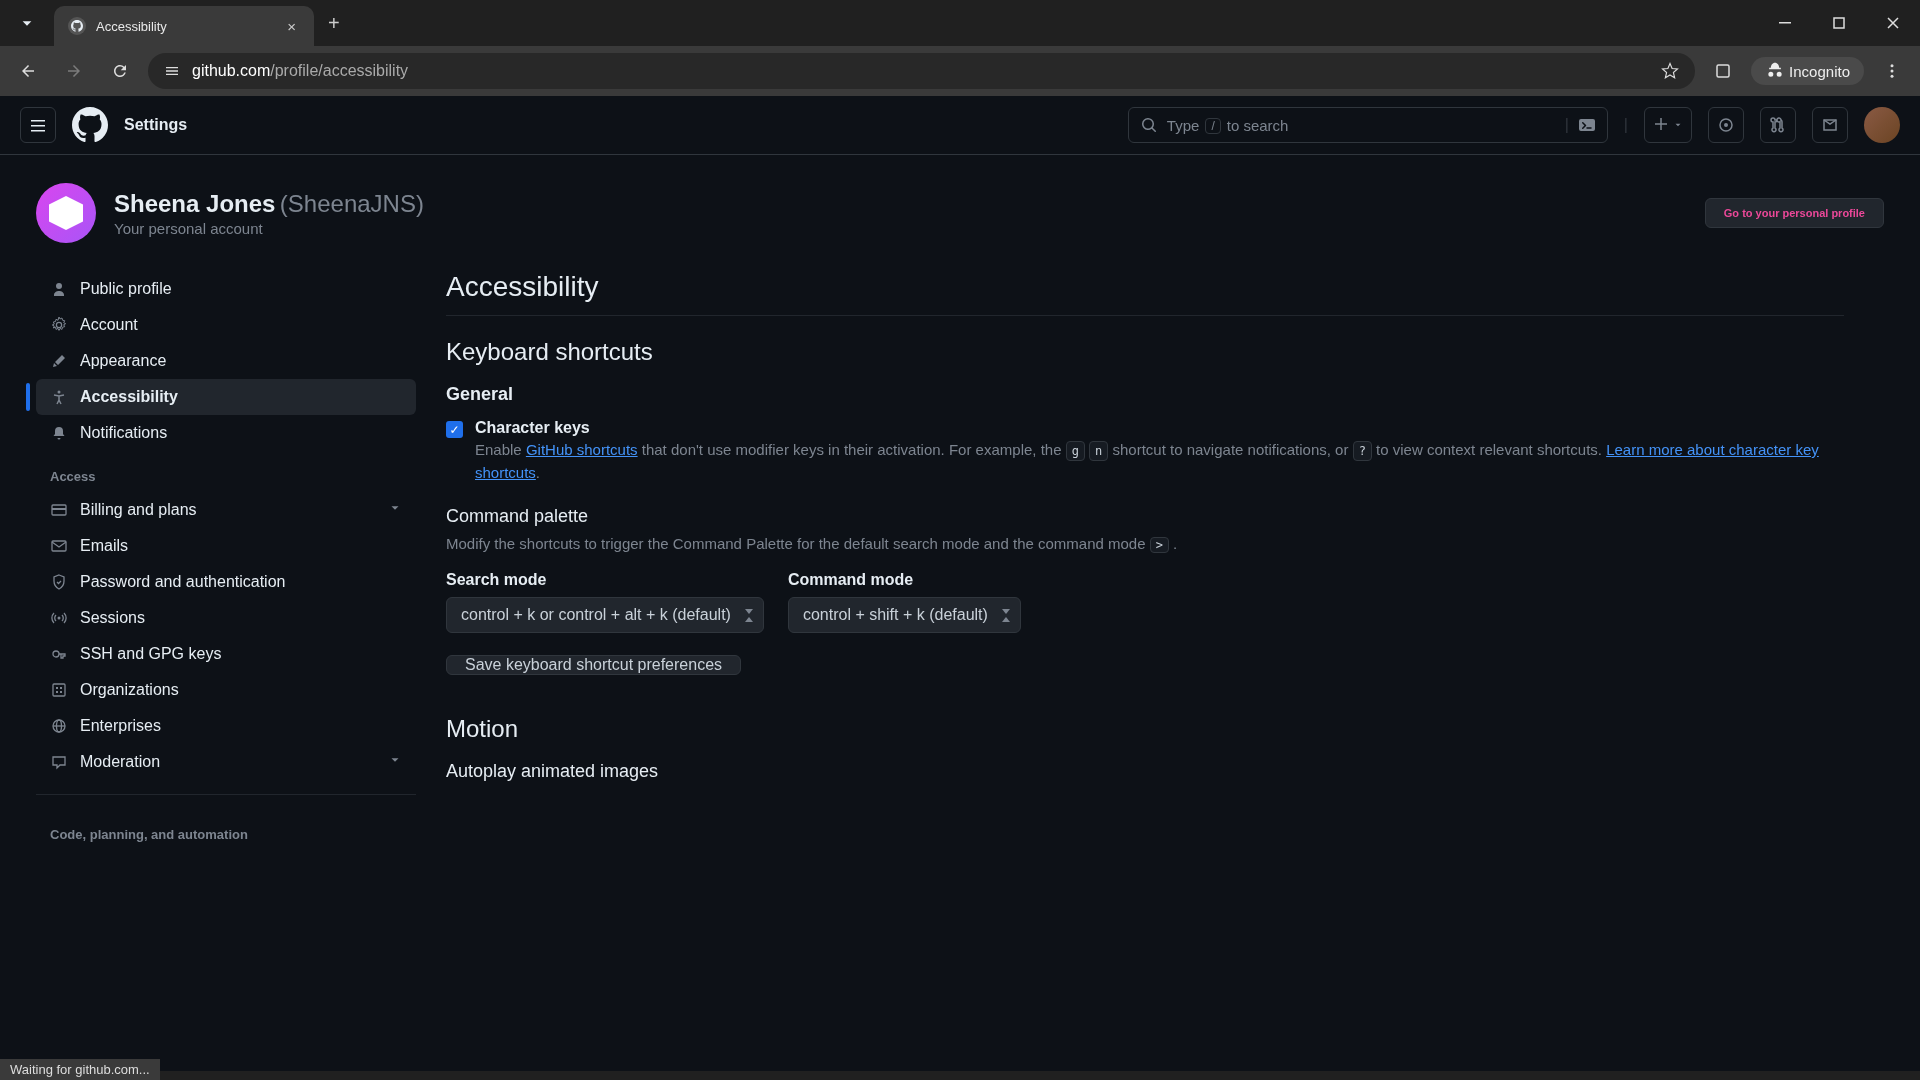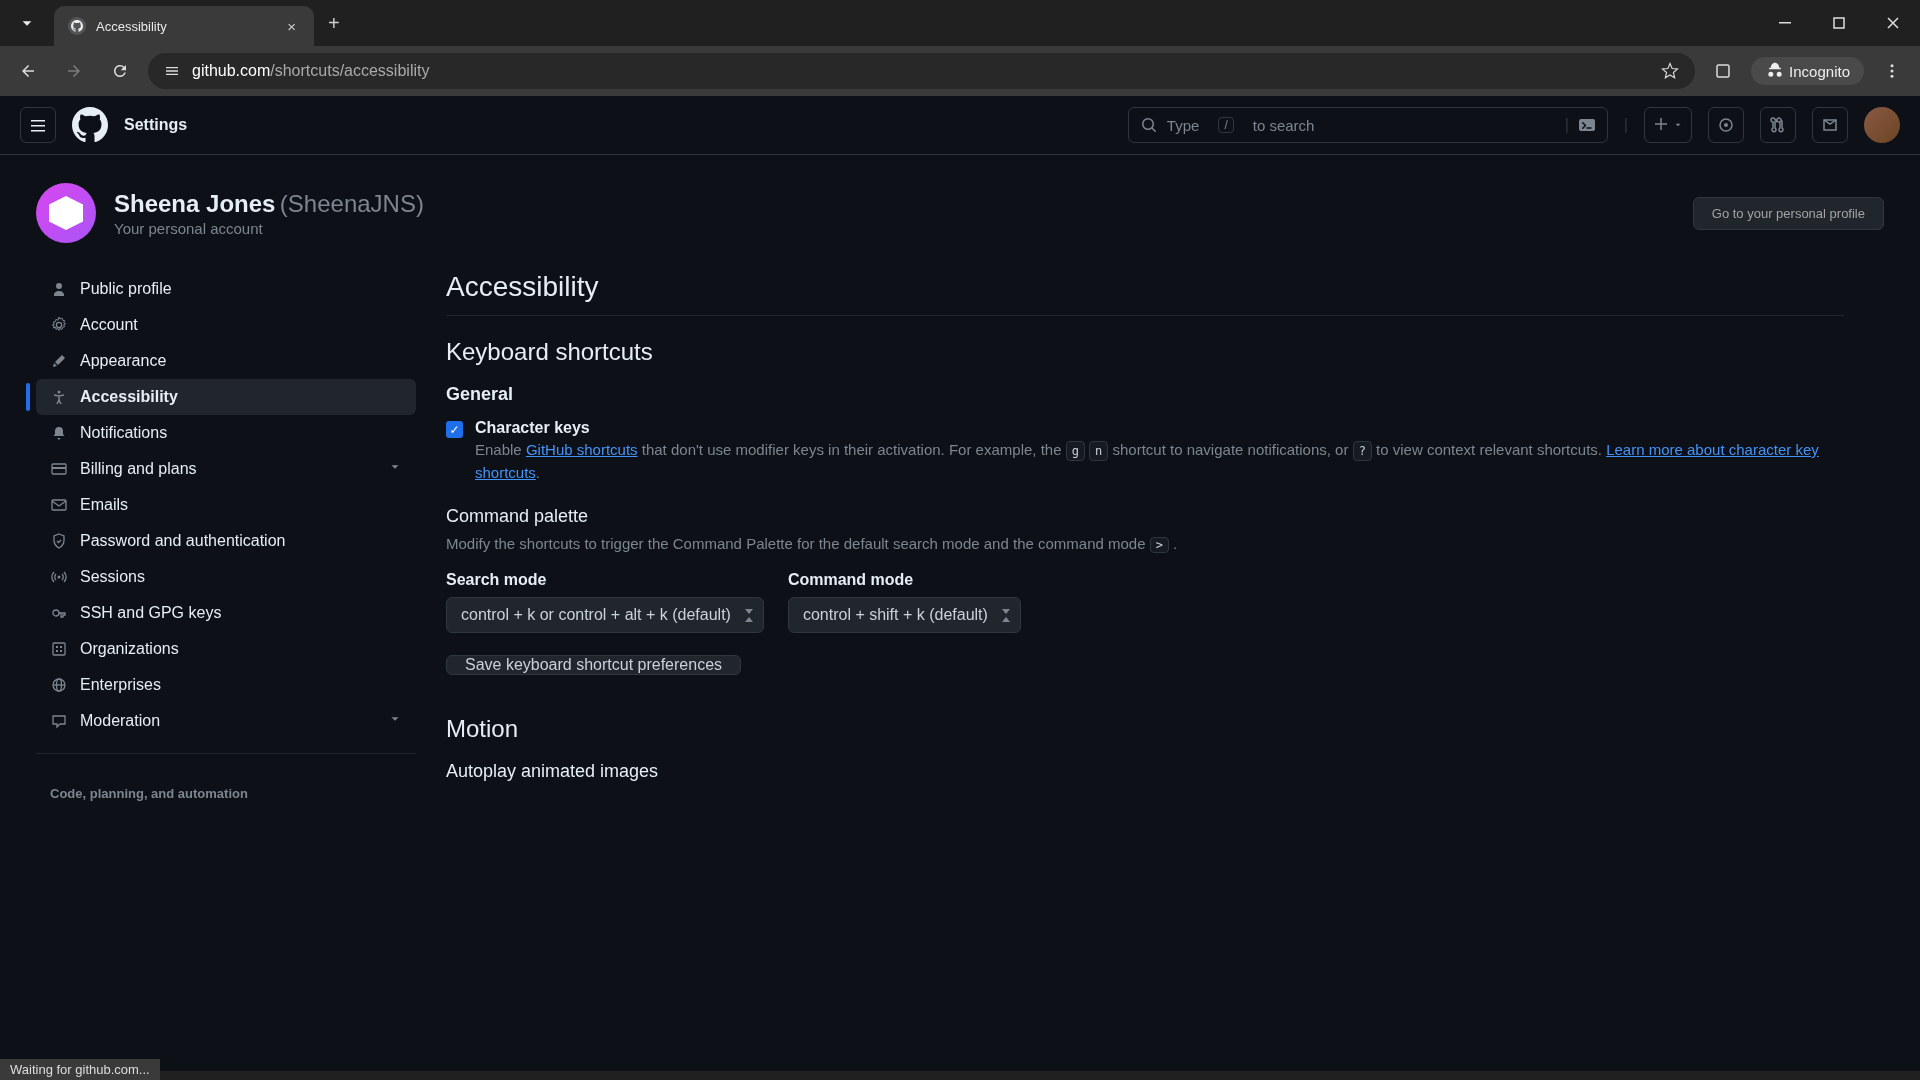--- a/index.html
+++ b/index.html
@@ -58,35 +58,35 @@
 .gh-header {
   display:flex; align-items:center; height:59px; background:#0d1117; padding:0 20px; gap:16px; border-bottom:1px solid #30363d;
 }
 .hamburger { width:36px; height:36px; border:1px solid #30363d; border-radius:6px; display:flex; align-items:center; justify-content:center; }
 .gh-logo { width:36px; height:36px; }
 .gh-title { color:#e6edf3; font-size:16px; font-weight:600; }
 .gh-spacer { flex:1; }
 .search-box {
   display:flex; align-items:center; width:480px; height:36px; border:1px solid #30363d; border-radius:6px; padding:0 12px; gap:10px; background:#0d1117; color:#7d8590;
 }
-.search-text { flex:1; font-size:15px; display:flex; align-items:center; gap:19px; }
+.search-text { flex:1; font-size:15px; display:flex; align-items:flex-end; gap:6px; }
 .kbd-key { border:1px solid #30363d; border-radius:4px; padding:0 5px; font-size:12px; color:#7d8590; }
 .hdr-btn { height:36px; min-width:36px; border:1px solid #30363d; border-radius:6px; display:flex; align-items:center; justify-content:center; color:#7d8590; padding:0 8px; }
 .hdr-btn.add { gap:4px; }
 .avatar-sm { width:36px; height:36px; border-radius:50%; background:linear-gradient(135deg,#8a5a44,#6b4423); }
 
 
 .gh-body { background:#0d1117; height:calc(1080px - 46px - 50px - 68px); overflow:auto; padding:28px 36px; }
 .profile-row { display:flex; align-items:center; gap:18px; margin-bottom:28px; }
 .avatar-lg { width:60px; height:60px; border-radius:50%; background:linear-gradient(135deg,#d946ef,#a855f7); display:flex; align-items:center; justify-content:center; }
 .avatar-lg-inner { width:34px; height:34px; background:#fff; clip-path: polygon(50% 0, 100% 25%, 100% 75%, 50% 100%, 0 75%, 0 25%); }
 .profile-name { font-size:24px; font-weight:600; color:#e6edf3; }
 .profile-handle { font-size:24px; font-weight:400; color:#7d8590; }
 .profile-sub { color:#7d8590; font-size:15px; margin-top:2px; }
-.profile-btn { margin-left:auto; background:#21262d; border:1px solid #30363d; color:#a3a3a3; padding:8px 18px; border-radius:6px; font-size:13px; }
+.profile-btn { margin-left:auto; background:#21262d; border:1px solid #30363d; color:#ec4899; padding:8px 18px; border-radius:6px; font-size:11px;font-weight:bold; }
 
 .layout { display:flex; gap:30px; }
 .sidebar { width:380px; flex-shrink:0; }
 .side-item {
   display:flex; align-items:center; gap:12px; padding:9px 14px; border-radius:6px; color:#e6edf3; font-size:16px; cursor:pointer;
 }
 .side-item.active { background:#21262d; font-weight:600; position:relative; }
 .side-item.active::before { content:''; position:absolute; left:-10px; top:4px; bottom:4px; width:4px; background:#1f6feb; border-radius:2px; }
 .side-item .sicon { width:18px; height:18px; display:flex; align-items:center; justify-content:center; color:#7d8590; }
 .side-item .chev { margin-left:auto; color:#7d8590; }
@@ -169,21 +169,21 @@
       </div>
     <div class="nav-btn">
         <svg width="18" height="18" viewBox="0 0 24 24">
           <path d="M17.65 6.35A7.958 7.958 0 0012 4c-4.42 0-8 3.58-8 8s3.58 8 8 8c3.73 0 6.84-2.55 7.73-6h-2.08A5.99 5.99 0 0112 18c-3.31 0-6-2.69-6-6s2.69-6 6-6c1.66 0 3.14.69 4.22 1.78L13 11h7V4l-2.35 2.35z"></path>
         </svg>
       </div>
     <div class="url-bar">
       <svg width="16" height="16" viewBox="0 0 24 24">
           <path d="M3 6h18v2H3zm0 5h18v2H3zm0 5h18v2H3z"></path>
         </svg>
-      <span class="url-text"><span class="domain">github.com</span><span class="path">/shortcuts/accessibility</span></span>
+      <span class="url-text"><span class="domain">github.com</span><span class="path">/profile/accessibility</span></span>
       <svg width="18" height="18" viewBox="0 0 24 24">
           <path d="M12 17.27L18.18 21l-1.64-7.03L22 9.24l-7.19-.61L12 2 9.19 8.63 2 9.24l5.46 4.73L5.82 21z" fill="none" stroke="currentColor" stroke-width="1.5"></path>
         </svg>
     </div>
     <div class="toolbar-icon">
         <svg width="18" height="18" viewBox="0 0 24 24">
           <rect x="4" y="4" width="16" height="16" rx="2" fill="none" stroke="currentColor" stroke-width="2"></rect>
         </svg>
       </div>
     <div class="incognito-badge">
@@ -312,20 +312,21 @@
           </div>
           <div class="side-item">
             <span class="sicon">
               <svg width="16" height="16" viewBox="0 0 16 16">
                 <path d="M8 2a4 4 0 00-4 4v3l-1.5 2h11L12 9V6a4 4 0 00-4-4zm-1.5 11a1.5 1.5 0 003 0z"></path>
               </svg>
             </span>
             <span>Notifications</span>
           </div>
         </div>
+      <div class="side-group">Access</div>
       <div id="side-access">
           <div class="side-item">
             <span class="sicon">
               <svg width="16" height="16" viewBox="0 0 16 16">
                 <rect x="1" y="3" width="14" height="10" rx="1" fill="none" stroke="currentColor" stroke-width="1.3"></rect>
                 <rect x="1" y="6" width="14" height="2"></rect>
               </svg>
             </span>
             <span>Billing and plans</span>
             <span class="chev"><svg width="14" height="14" viewBox="0 0 16 16">

